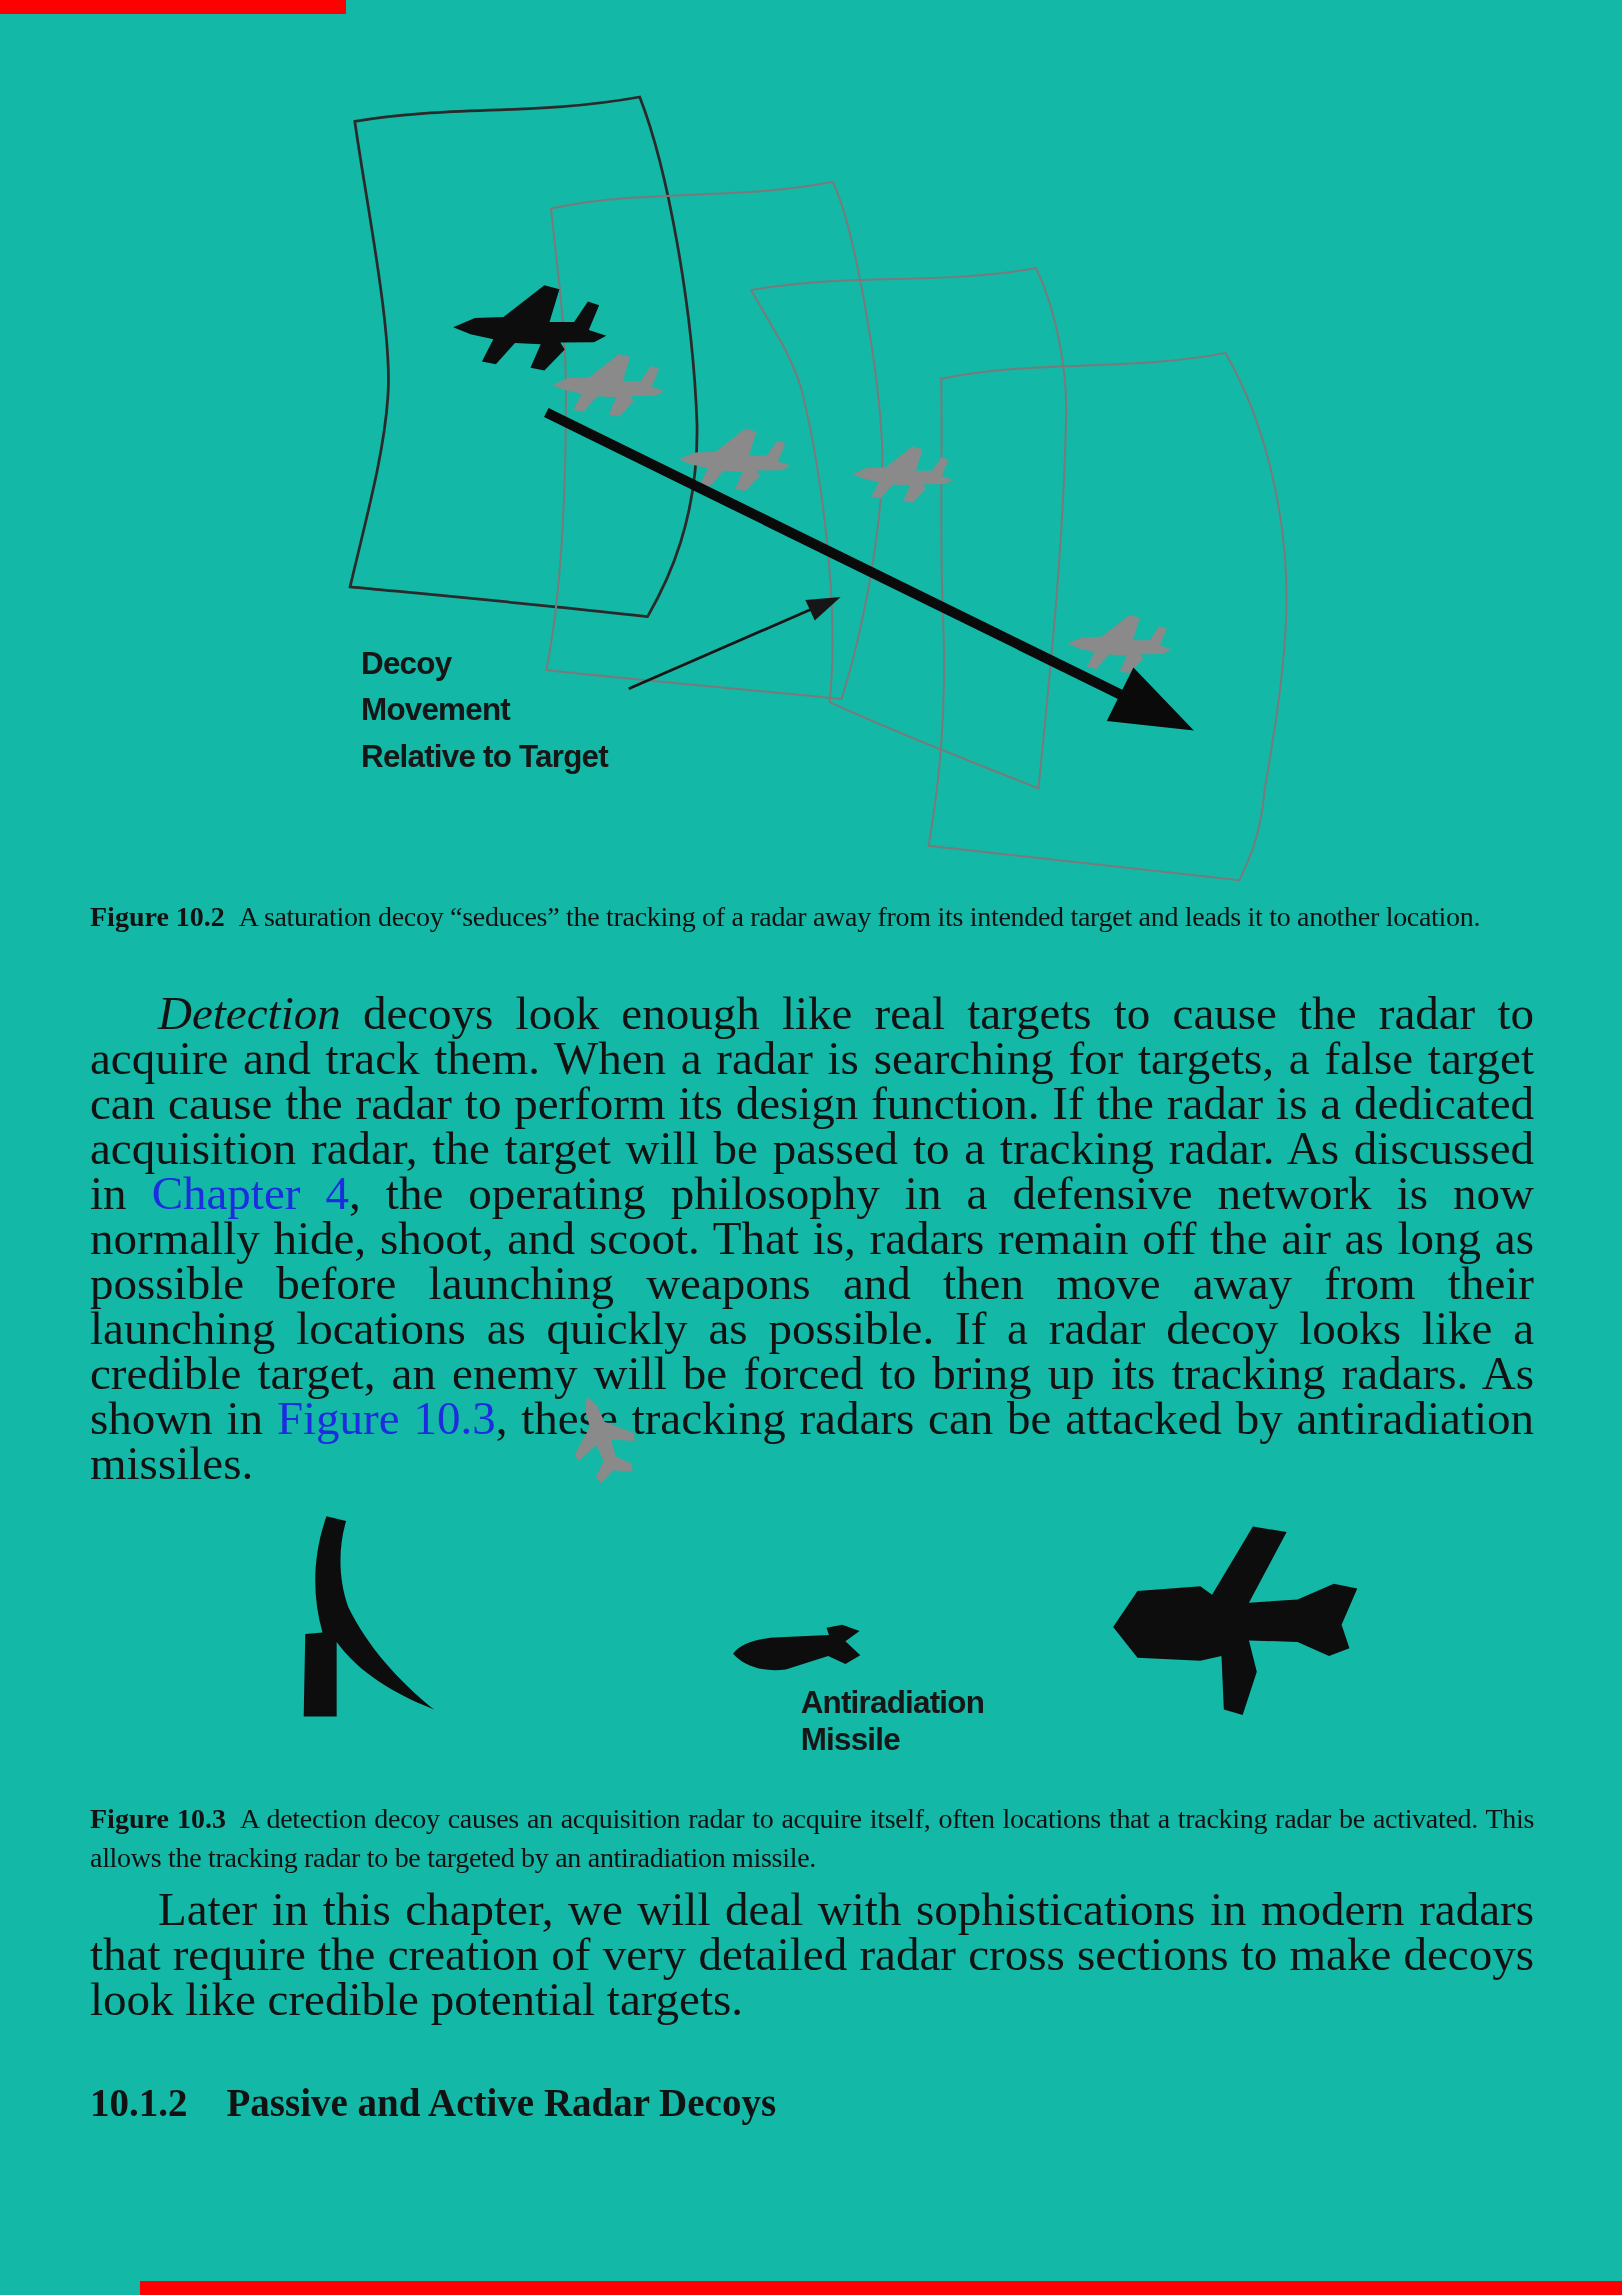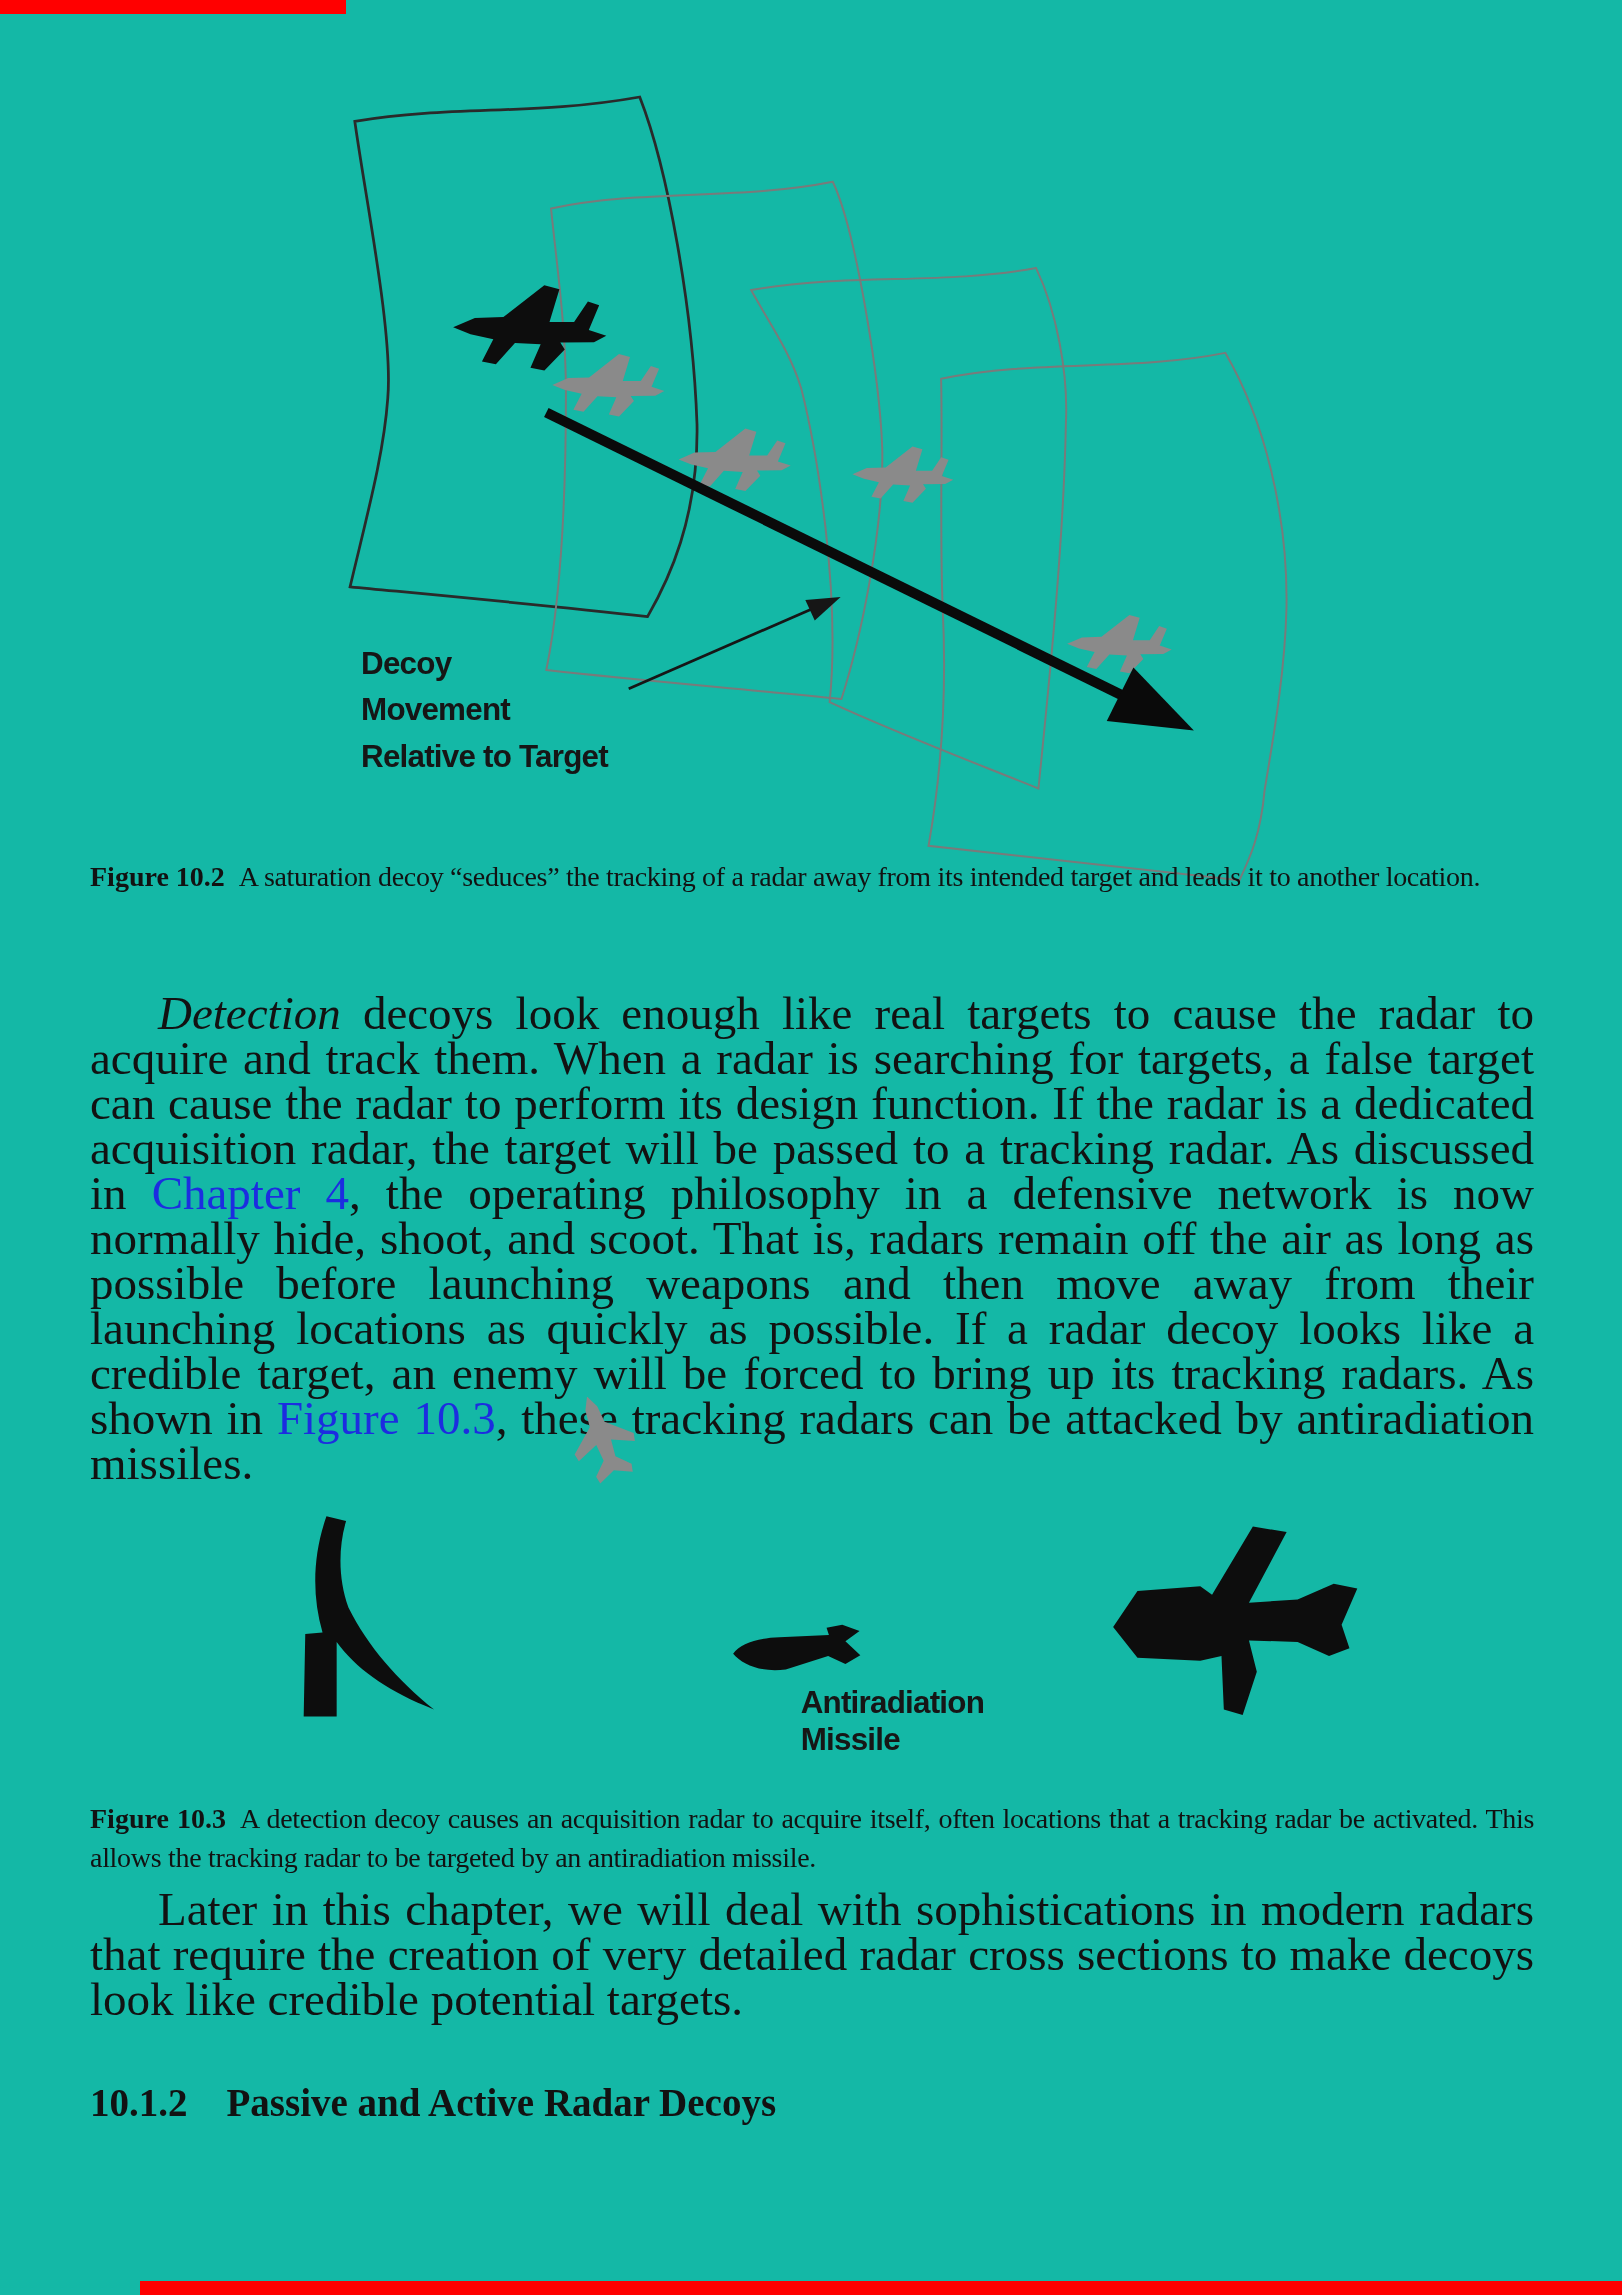--- a/index.html
+++ b/index.html
@@ -77,21 +77,21 @@
 
       <line data-interactable="false" x1="370" y1="782" x2="604" y2="680" stroke="#161616" stroke-width="3.5"></line>
       <polygon data-interactable="false" points="640,665 607,695 595,669" fill="#161616"></polygon>
 
       <text class="fig-label" data-interactable="false" x="29" y="763" font-size="40">Decoy</text>
       <text class="fig-label" data-interactable="false" x="29" y="822" font-size="40">Movement</text>
       <text class="fig-label" data-interactable="false" x="29" y="881" font-size="40">Relative to Target</text>
     </svg>
   </div>
 
-  <div class="caption" style="top:857px;" data-interactable="false">
+  <div class="caption" style="top:897px;" data-interactable="false">
     <span class="cap-prefix" data-interactable="false">Figure 10.2</span><span data-interactable="false">A saturation decoy “seduces” the tracking of a radar away from its intended target and leads it to another location.</span>
   </div>
 
   <div class="para indent" style="top:991px;" data-interactable="false"><span class="italic" data-interactable="false">Detection</span><span data-interactable="false"> decoys look enough like real targets to cause the radar to acquire and track them. When a radar is searching for targets, a false target can cause the radar to perform its design function. If the radar is a dedicated acquisition radar, the target will be passed to a tracking radar. As discussed in </span><a class="link" href="#" data-interactable="true">Chapter 4</a><span data-interactable="false">, the operating philosophy in a defensive network is now normally hide, shoot, and scoot. That is, radars remain off the air as long as possible before launching weapons and then move away from their launching locations as quickly as possible. If a radar decoy looks like a credible target, an enemy will be forced to bring up its tracking radars. As shown in </span><a class="link" href="#" data-interactable="true">Figure 10.3</a><span data-interactable="false">, these tracking radars can be attacked by antiradiation missiles.</span></div>
 
   <div class="fig" style="left:236px; top:1397px;" data-interactable="false">
     <svg width="1178" height="369" viewBox="0 0 1500 470">
 
       <g data-interactable="false" transform="translate(466,52) rotate(-20) translate(-42,-56)">
         <path fill="#8a8a8a" d="M42,0 L50,16 L52,38 L82,64 L80,74 L52,62 L50,84 L66,100 L64,110

